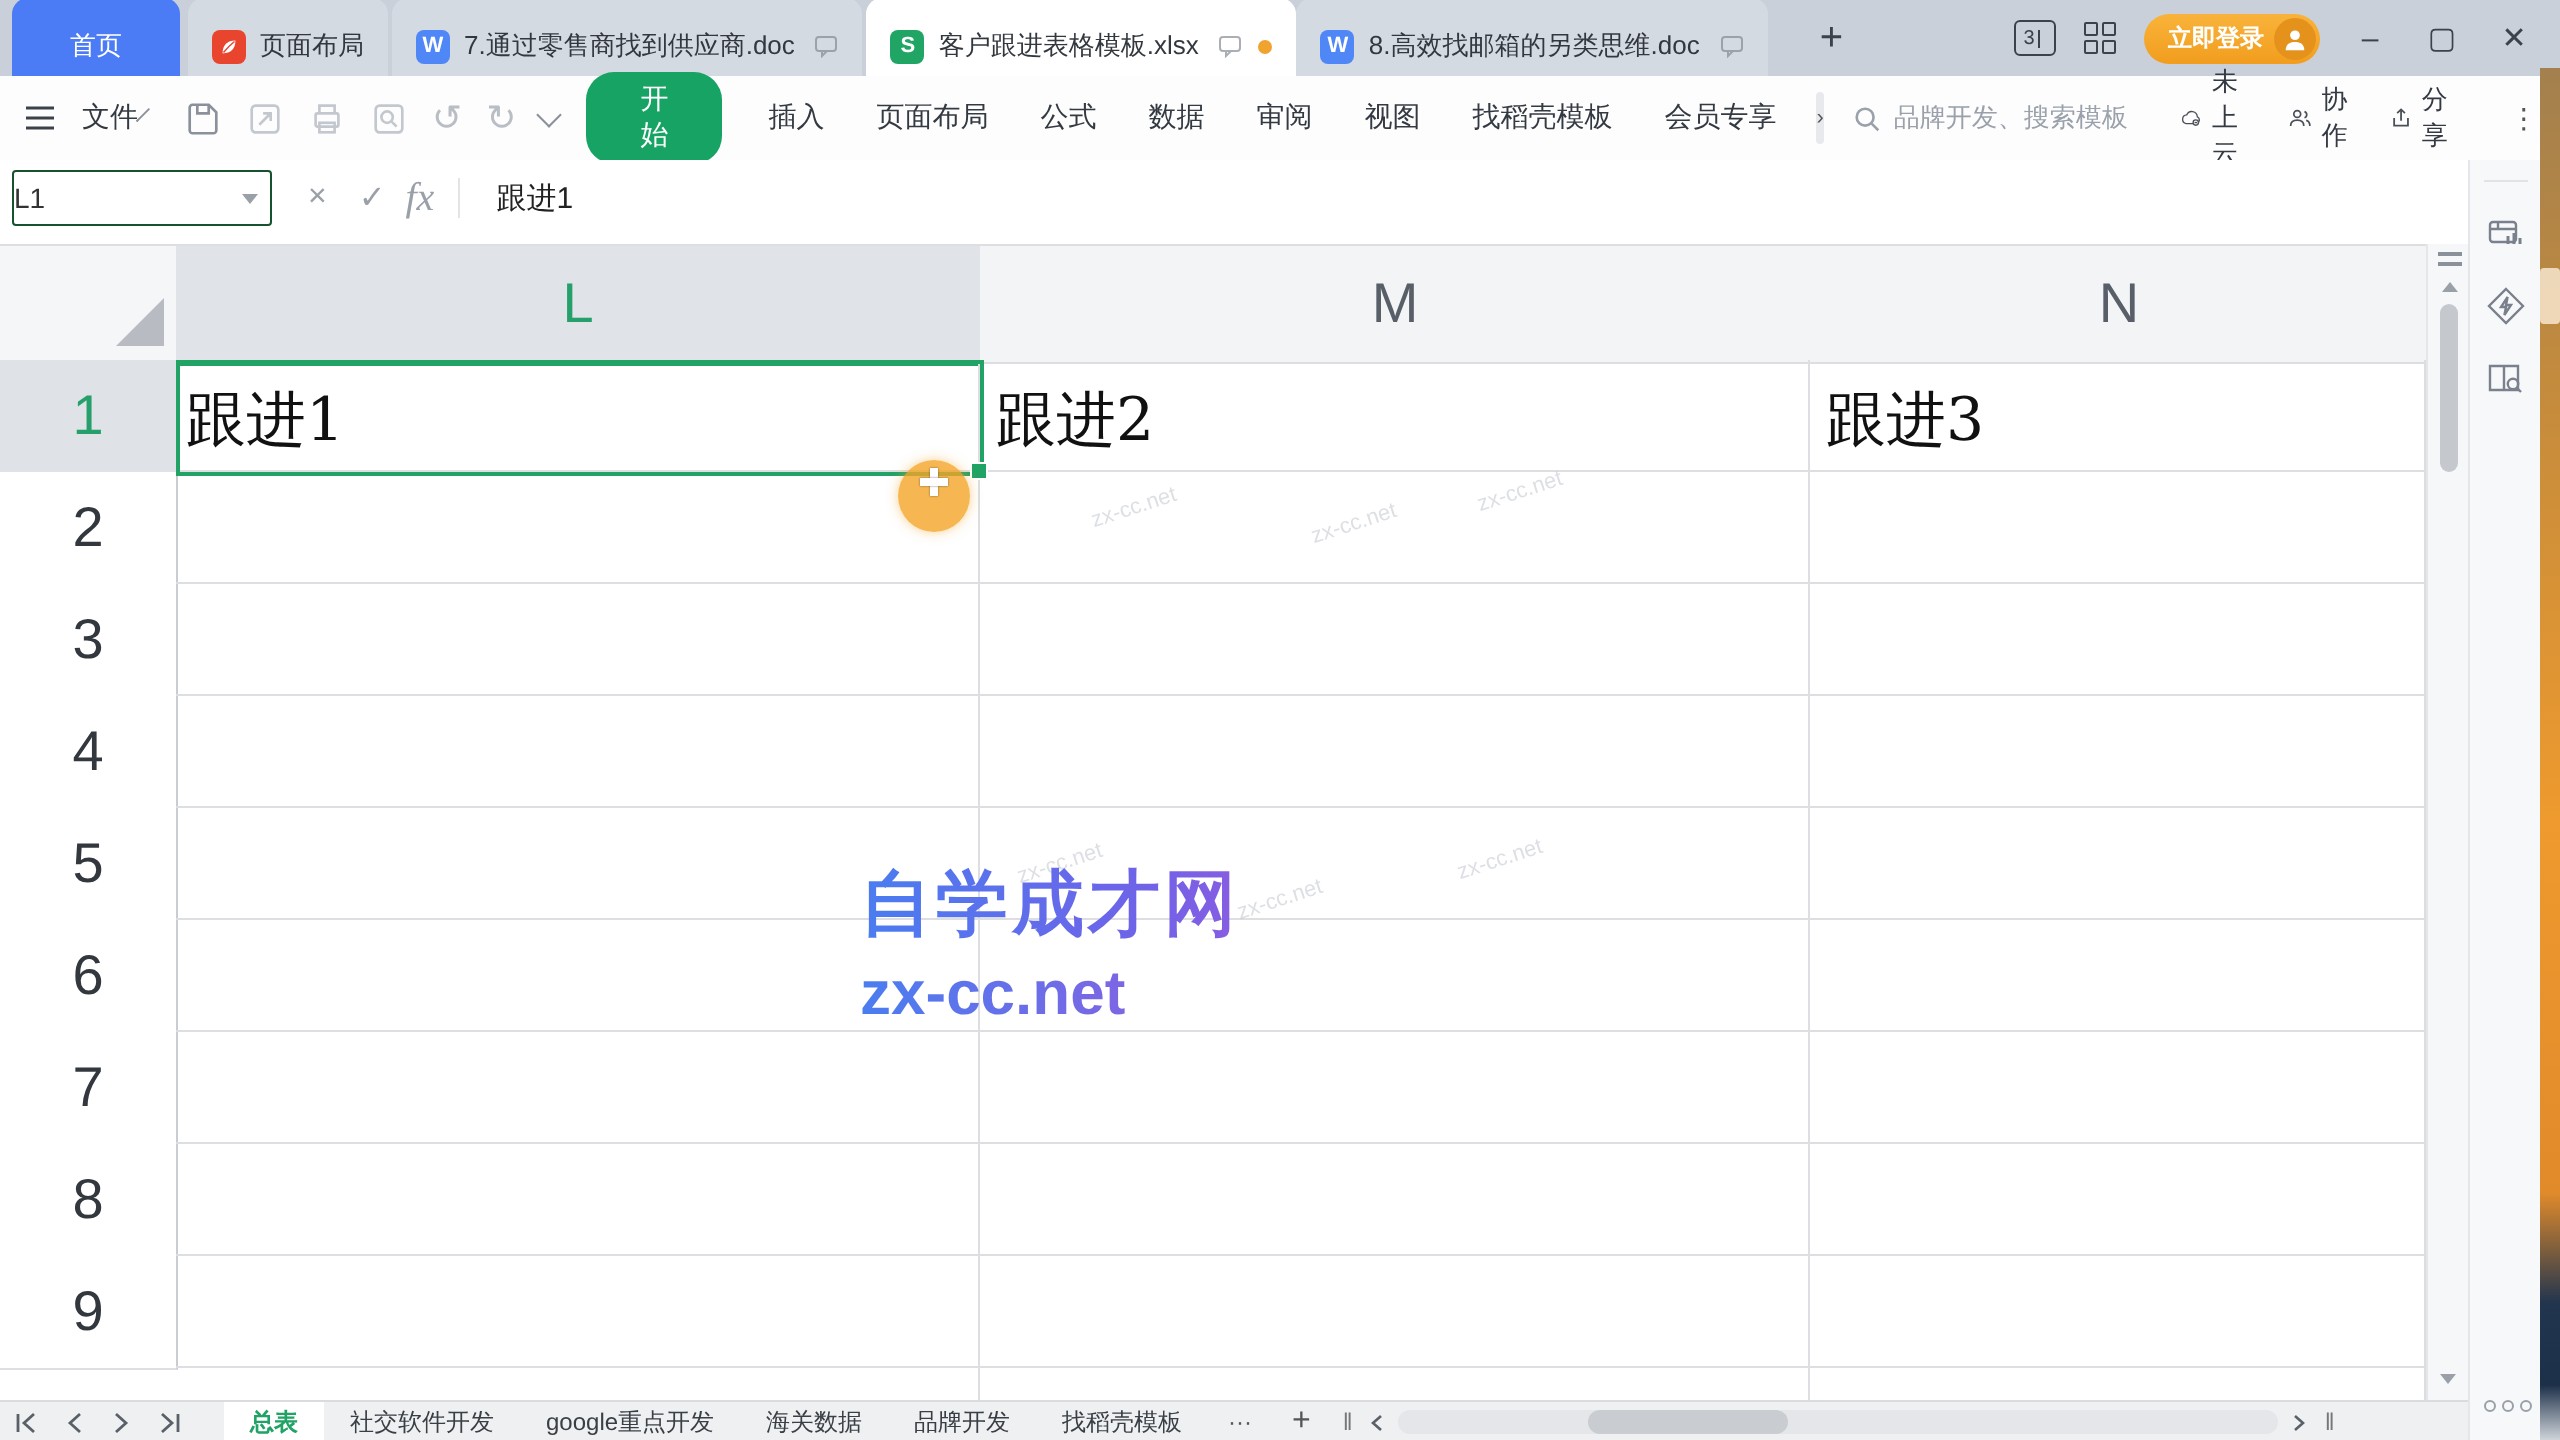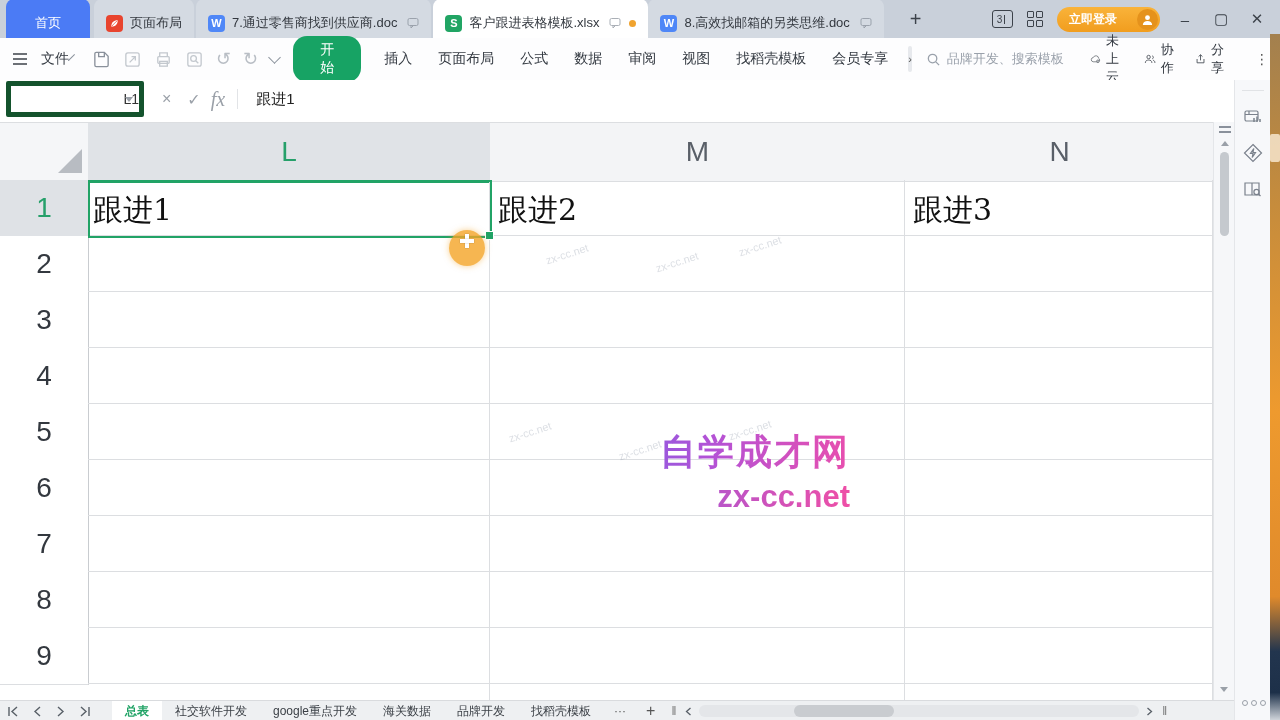--- a/index.html
+++ b/index.html
@@ -21,21 +21,21 @@
              display:flex;align-items:center;justify-content:center;margin-right:7px;flex:0 0 auto;}
   .badge-writer{background:#4f87f7;}
   .badge-sheets{background:#21a564;}
   .badge-docer{background:#e8442e;}
   .tab-bubble{margin-left:10px;opacity:.65;}
   .dirty-dot{width:7px;height:7px;border-radius:50%;background:#f0a32f;margin-left:8px;}
   .newtab{font-size:20px;color:#3c424a;margin-left:24px;}
   #titlebar-right{right:12px;top:0;height:38px;display:flex;align-items:center;gap:14px;}
   .win-ctl{font-size:15px;color:#3c424a;width:22px;text-align:center;}
   #login-pill{height:25px;border-radius:13px;background:linear-gradient(180deg,#f9b33a,#f19d1e);
-              display:flex;align-items:center;padding:0 2px 0 12px;gap:20px;}
+              display:flex;align-items:center;padding:0 2px 0 12px;gap:5px;}
   #login-pill span{color:#fff;font-size:12px;font-weight:bold;}
   #avatar{width:21px;height:21px;border-radius:50%;background:#e5921c;display:flex;align-items:center;justify-content:center;}
   .tabmgr{width:19px;height:16px;border:1.5px solid #3c424a;border-radius:3px;font-size:10px;color:#3c424a;
           display:flex;align-items:center;justify-content:center;gap:2px;}
   .tabmgr i{font-style:normal;}
   .tabmgr b{display:block;width:3px;height:9px;border-left:1.5px solid #3c424a;}
   .gridicon{display:grid;grid-template-columns:7px 7px;grid-template-rows:7px 7px;gap:2px;}
   .gridicon div{border:1.5px solid #3c424a;border-radius:1px;}
 
   
@@ -49,22 +49,22 @@
          transform:rotate(45deg);margin-top:-4px;}
   #smart-chip{width:18px;height:26px;background:#e7e9ed;border-radius:3px;display:flex;align-items:center;
               justify-content:center;color:#555;font-size:11px;margin-left:-6px;}
   #menu-search{display:flex;align-items:center;gap:6px;color:#9aa1ab;font-size:13px;margin:0 14px;min-width:150px;}
   .mi-right{display:flex;align-items:center;gap:5px;font-size:13px;color:#343a42;}
   #menubar .dots{font-size:14px;color:#555;letter-spacing:0;margin:0 8px;}
 
   
   #formulabar{left:0;top:80px;width:1234px;height:38px;background:#fff;border-bottom:2px solid #d8dadd;
               display:flex;align-items:center;}
-  #namebox{width:128px;height:26px;border:5px solid #14532d;border-radius:2px;margin-left:6px;
-           display:flex;align-items:center;justify-content:flex-end;font-size:14px;color:#333;position:relative;}
+  #namebox{width:128px;height:26px;border:1px solid #14532d;border-radius:2px;margin-left:6px;
+           display:flex;align-items:center;justify-content:flex-start;font-size:14px;color:#333;position:relative;}
   #namebox .tri{position:absolute;right:6px;top:11px;border-left:4px solid transparent;border-right:4px solid transparent;border-top:5px solid #9aa0a8;}
   .fbtn{font-size:16px;color:#9aa0a8;margin:0 8px;}
   #fx-label{font-style:italic;font-family:"Liberation Serif",serif;color:#9aa0a8;font-size:20px;margin:0 6px 0 2px;}
   #formula-content{font-size:15px;color:#222;margin-left:12px;}
 
   
   #gridarea{left:0;top:118px;width:1234px;height:582px;background:#fff;}
   .colhead{top:4px;height:58px;background:#f3f4f6;border:1px solid #dcdee1;border-left:none;
            display:flex;align-items:center;justify-content:center;font-size:28px;color:#595f68;}
   .colhead.sel{background:#e0e3e7;color:#26a06a;border-bottom:2px solid #21a366;}
@@ -74,21 +74,21 @@
   .rowhead{left:0;width:88px;height:56px;border-bottom:1px solid #dcdee1;border-right:1px solid #c9ccd0;
            display:flex;align-items:center;justify-content:center;font-size:28px;color:#33383f;background:#fff;}
   .rowhead.sel{background:#dfe2e6;color:#26a06a;}
   .vline{width:1px;background:#dcdee1;top:62px;}
   .hline{height:1px;background:#dcdee1;left:88px;}
   .cell-text{font-family:"DejaVu Serif","Liberation Serif",serif;font-size:30px;color:#111;white-space:nowrap;}
   #sel-box{left:88px;top:62px;width:400px;height:54px;border:2px solid #21a366;background:transparent;}
   #sel-handle{right:-4px;bottom:-4px;width:7px;height:7px;background:#21a366;border:1px solid #fff;position:absolute;}
 
   
-  #wm-main{left:430px;top:310px;width:420px;text-align:right;pointer-events:none;}
+  #wm-main{left:430px;top:310px;width:420px;text-align:left;pointer-events:none;}
   #wm-title{font-size:36px;font-weight:bold;letter-spacing:2px;
             background:linear-gradient(90deg,#4a7df0,#6f63e8,#b352d6,#e84fae);
             -webkit-background-clip:text;background-clip:text;color:transparent;}
   #wm-url{font-size:31px;font-weight:bold;margin-top:2px;
           background:linear-gradient(90deg,#4a7df0,#9a58dd,#ef4fa6);
           -webkit-background-clip:text;background-clip:text;color:transparent;}
   .wm-faint{position:absolute;font-size:11px;color:rgba(140,150,165,.30);transform:rotate(-18deg);pointer-events:none;}
 
   
   #cursor{left:449px;top:112px;width:36px;height:36px;border-radius:50%;

